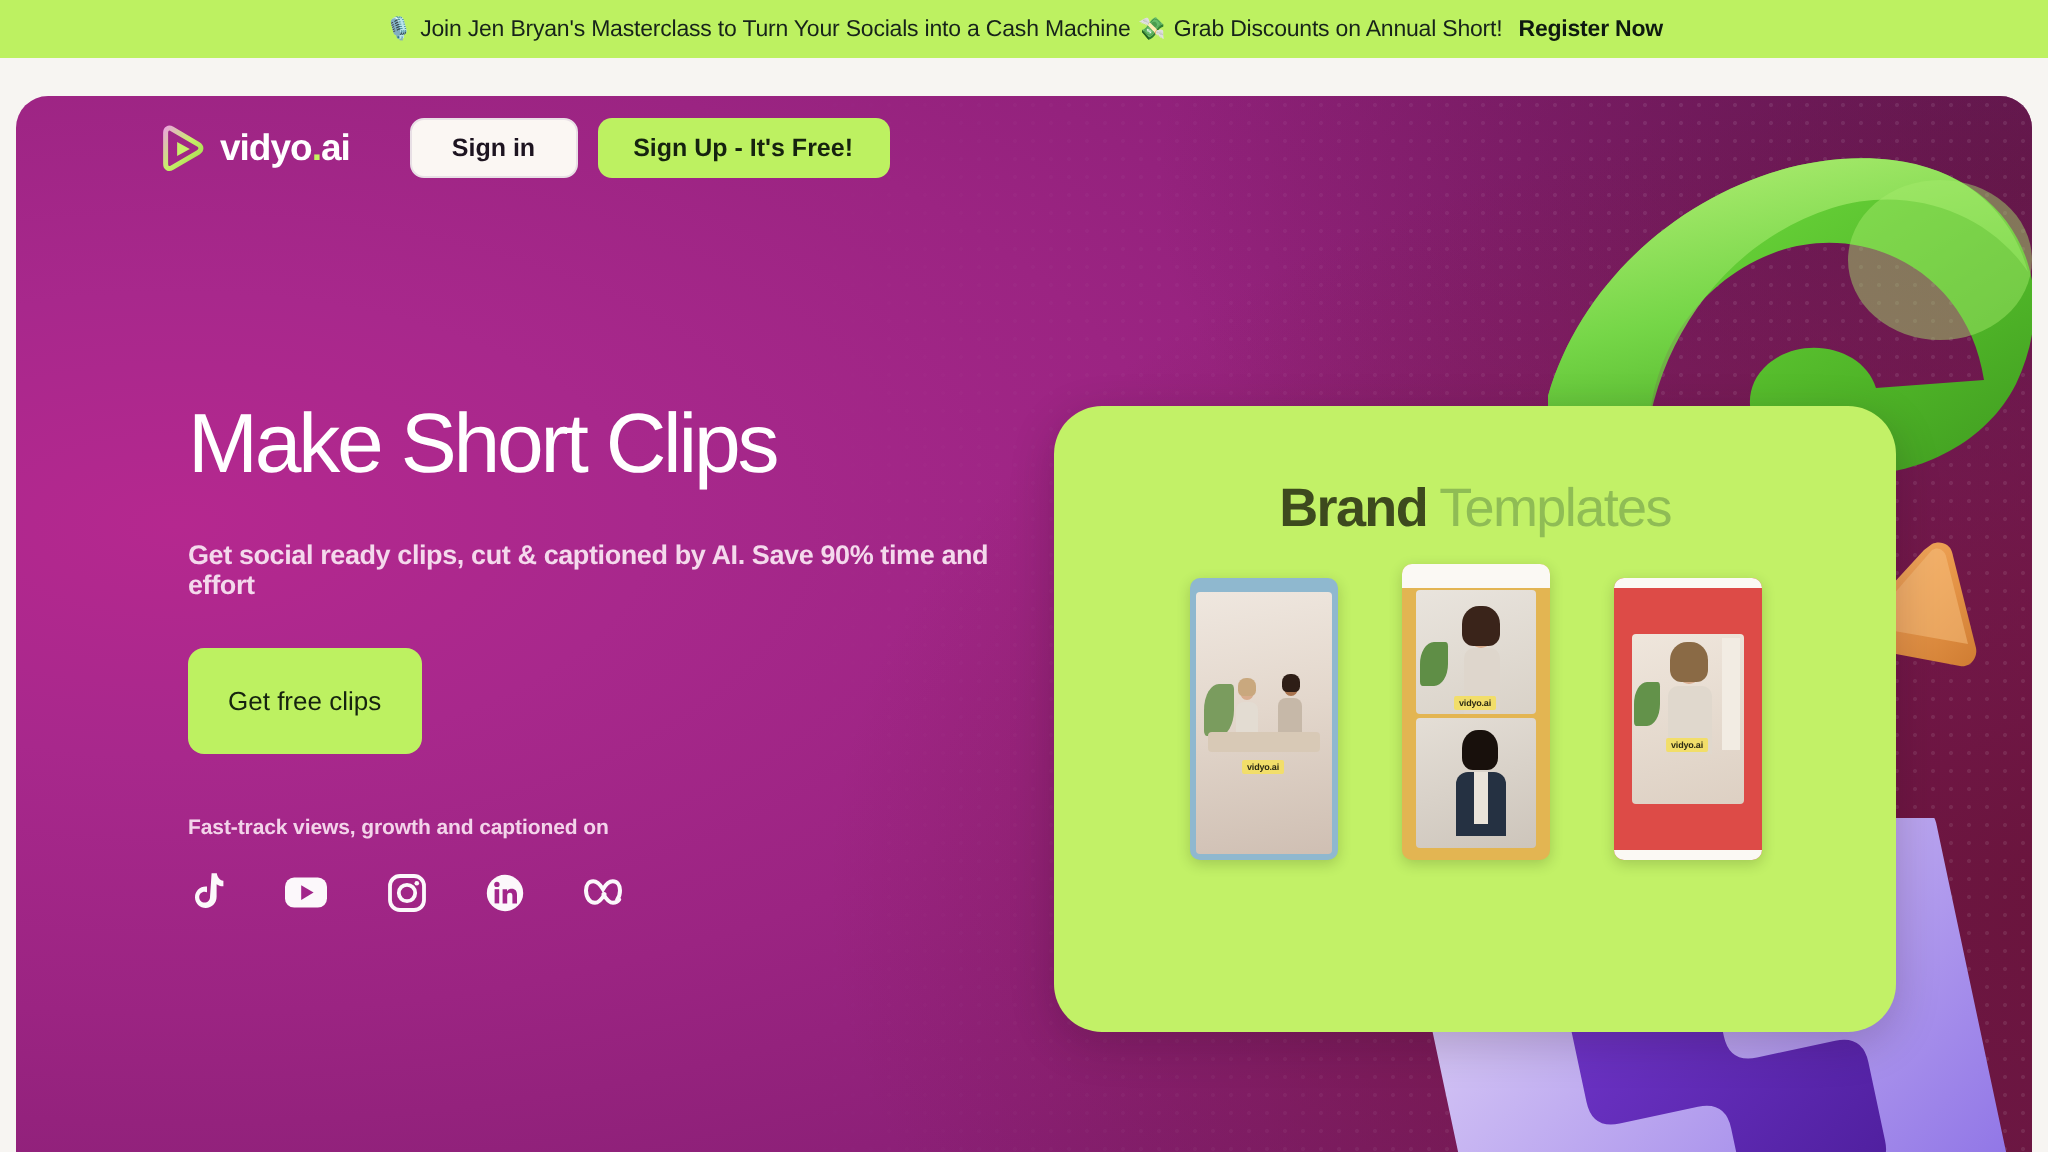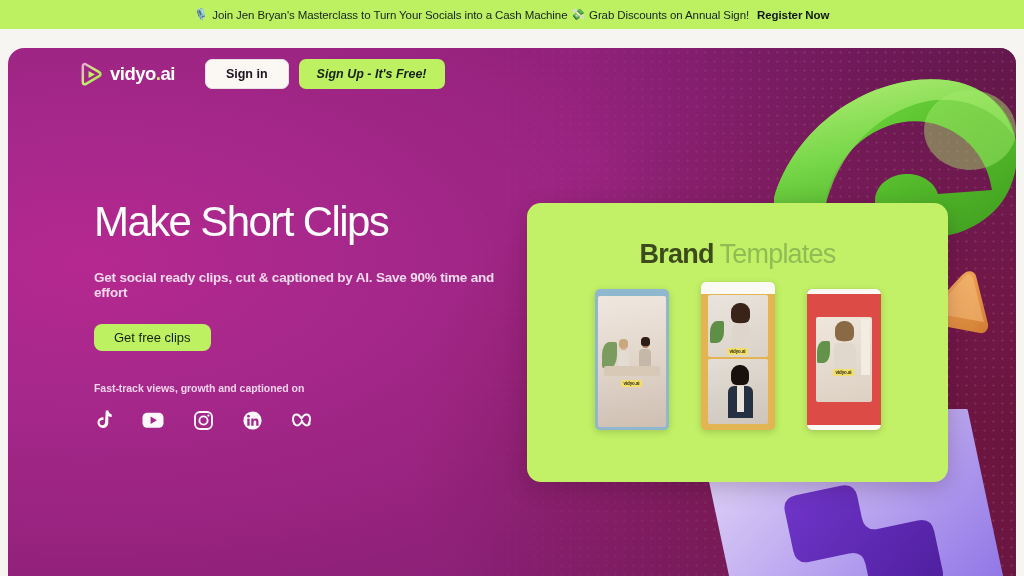--- a/index.html
+++ b/index.html
@@ -106,21 +106,20 @@
     font-size:12.5px; font-weight:bold;
     padding:7px 20px; cursor:pointer; white-space:nowrap;
     font-family:"Liberation Sans", sans-serif;
   }
   .btn-signup{
     background:#bdf161; color:#16230f;
     border:none; border-radius:7px;
     font-size:12.5px; font-weight:bold;
     padding:8px 18px; cursor:pointer; white-space:nowrap;
     font-family:"Liberation Sans", sans-serif;
-    font-style:italic;
   }
 
   
   .hero-left{
     position:absolute;
     left:86px; top:148px;
     width:430px;
     z-index:15;
   }
   .hero-title{
@@ -135,43 +134,43 @@
     color:#f4d9ec;
     font-size:13.5px;
     font-weight:bold;
     letter-spacing:-0.2px;
   }
   .btn-cta{
     margin-top:24px;
     background:#bdf161; color:#16230f;
     border:none; border-radius:8px;
     font-size:13px; font-weight:normal;
-    padding:6px 20px; cursor:pointer;
+    padding:19px 20px; cursor:pointer;
     font-family:"Liberation Sans", sans-serif;
   }
   .fasttrack{
     margin-top:31px;
     color:#f3d4ea;
     font-size:10.5px;
     font-weight:bold;
     letter-spacing:-0.05px;
   }
   .socials{
     margin-top:16px;
     display:flex; align-items:center; gap:30px;
   }
   .social-icon{ cursor:pointer; display:block; opacity:.97; }
 
   
   .tpl-card{
     position:absolute;
     left:519px; top:155px;
-    width:421px; height:279px;
+    width:421px; height:313px;
     background:#c2f167;
-    border-radius:14px;
+    border-radius:24px;
     z-index:10;
     box-shadow:0 6px 22px rgba(40,8,32,0.22);
   }
   .tpl-heading{
     text-align:center;
     padding-top:36px;
     font-size:27px;
     letter-spacing:-0.8px;
     white-space:nowrap;
   }
@@ -223,21 +222,21 @@
   .t3-white-top{ position:absolute; left:0; right:0; top:0; height:5px; background:#fbf9f4;}
   .t3-white-bot{ position:absolute; left:0; right:0; bottom:0; height:5px; background:#fbf9f4;}
 </style>
 </head>
 <body>
 
 <div class="promo-banner">
   <span class="emoji">🎙️</span>
   <span>Join Jen Bryan's Masterclass to Turn Your Socials into a Cash Machine</span>
   <span class="emoji">💸</span>
-  <span>Grab Discounts on Annual Sign!</span>
+  <span>Grab Discounts on Annual Short!</span>
   <a class="promo-link">Register Now</a>
 </div>
 
 <div class="hero-shell">
 
   <div class="dot-grid"></div>
 
   <svg class="decor decor-green" viewBox="0 0 270 175">
     <defs>
       <linearGradient id="gGreen" x1="0" y1="0" x2="1" y2="1">

